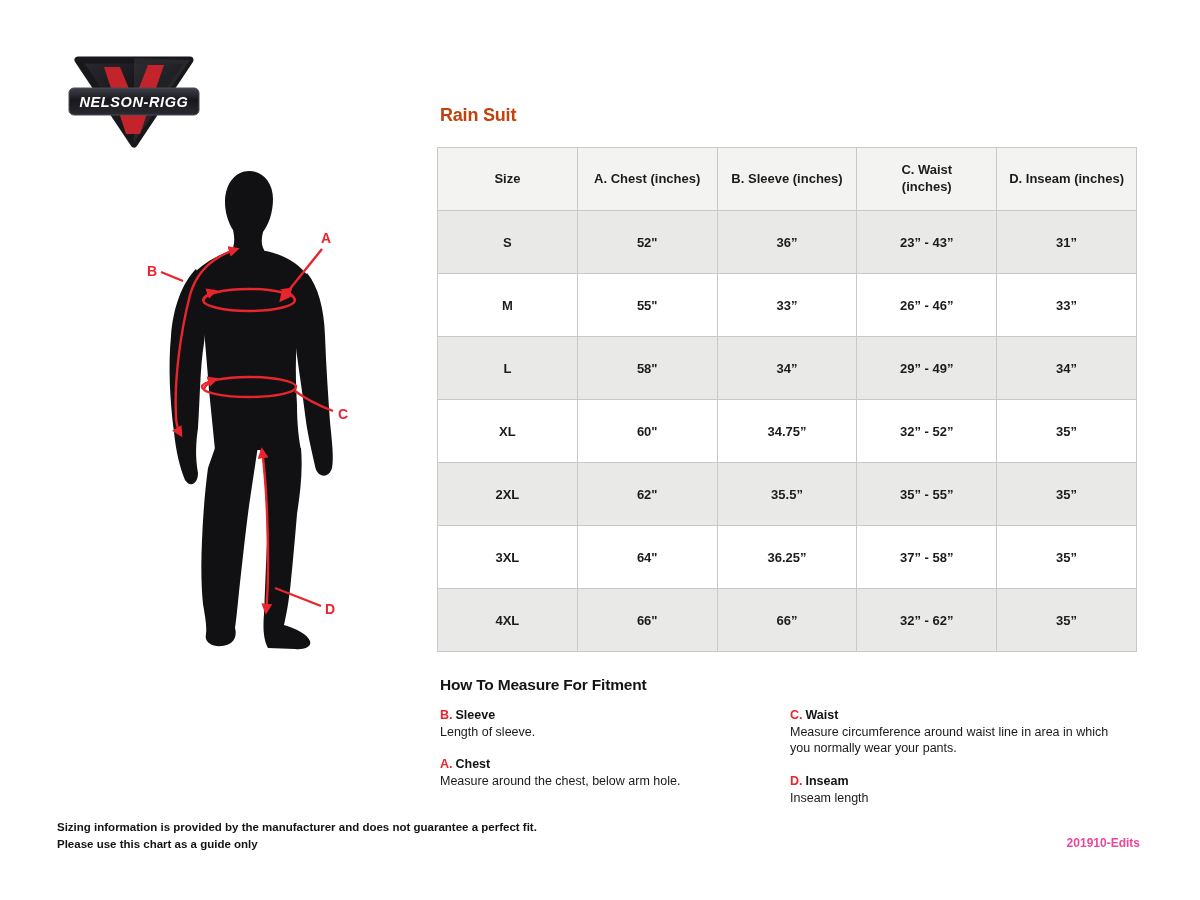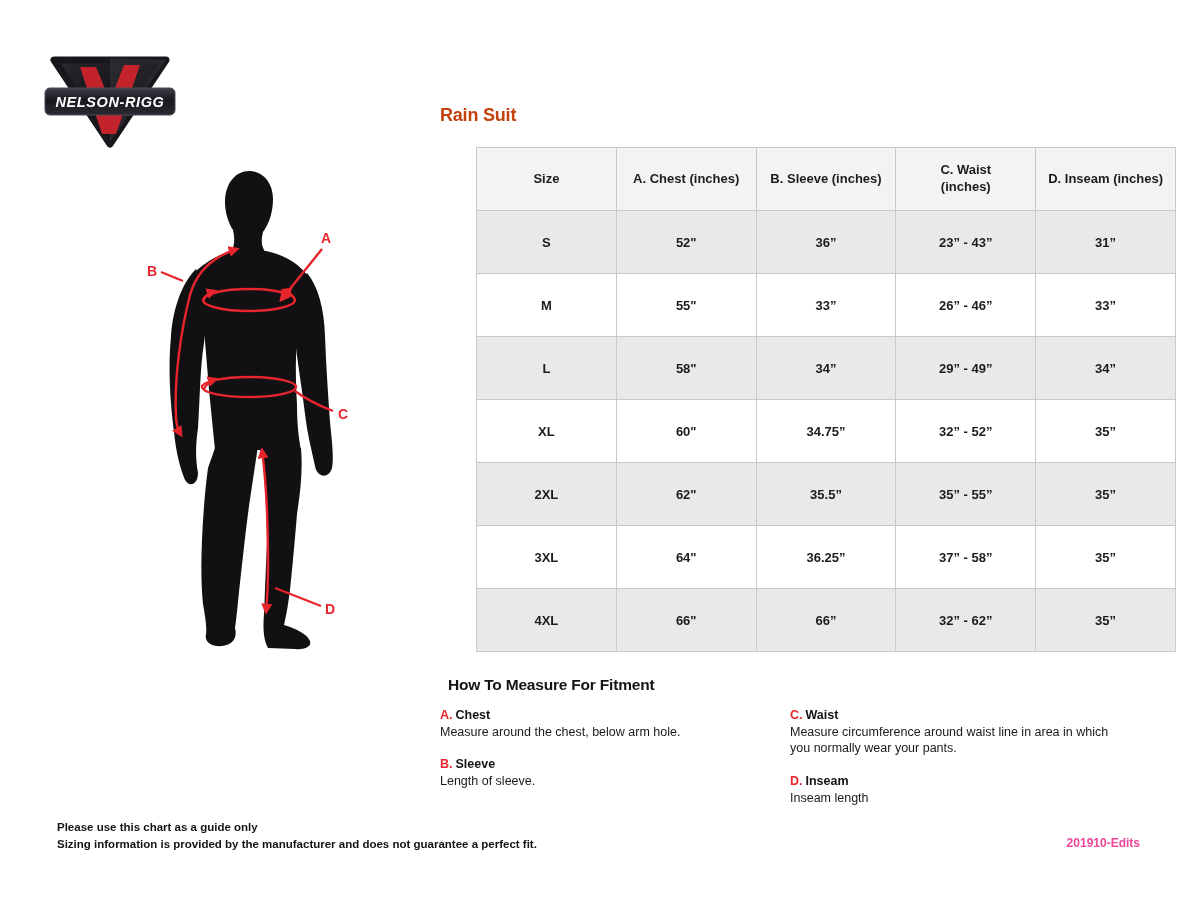--- a/index.html
+++ b/index.html
@@ -4,47 +4,47 @@
 <style>
   html, body { margin:0; padding:0; }
   body {
     width:1200px; height:900px; position:relative; overflow:hidden;
     background:#ffffff; color:#1a1a1a;
     font-family:"Liberation Sans", sans-serif;
   }
   .abs { position:absolute; }
 
   
-  .logo { left:44px; top:48px; width:132px; height:104px; }
+  .logo { left:68px; top:48px; width:132px; height:104px; }
 
   
   .figure { left:145px; top:150px; width:240px; height:520px; }
 
   
   .page-title {
     left:440px; top:105px; font-size:18px; font-weight:bold;
     letter-spacing:-0.2px; color:#c2410c;
   }
 
   
   .size-table {
     left:437px; top:147px; width:700px;
-    border-collapse:collapse; table-layout:fixed;margin-left:39px;
+    border-collapse:collapse; table-layout:fixed;
   }
   .size-table th, .size-table td {
     border:1px solid #c9c9c9; text-align:center; vertical-align:middle;
     height:62px; padding:0 4px; font-size:13px; font-weight:bold; color:#1c1c1c;
   }
   .size-table th { background:#f3f3f2; white-space:pre-line; line-height:1.3; }
   .size-table tbody tr:nth-child(odd) td { background:#e9e9e8; }
   .size-table tbody tr:nth-child(even) td { background:#ffffff; }
 
   
   .measure { left:440px; top:676px; width:700px; }
-  .measure-title { font-size:15.5px; font-weight:bold; letter-spacing:-0.2px; margin:0 0 14px 8px; color:#141414; }
+  .measure-title { font-size:15.5px; font-weight:bold; letter-spacing:-0.2px; margin:0 0 14px 0; color:#141414; }
   .measure-cols { display:flex; }
   .measure-col { width:350px; }
   .m-item + .m-item { margin-top:17px; }
   .m-label { font-size:12.5px; font-weight:bold; color:#141414; }
   .m-letter { color:#e8252c; margin-right:3px; }
   .m-desc { font-size:12.5px; margin-top:2px; line-height:1.3; color:#1a1a1a; max-width:330px; }
 
   
   .footnote { left:57px; top:819px; font-size:11.5px; font-weight:bold; line-height:1.45; color:#141414; }
   .doc-code { right:60px; top:836px; font-size:12px; font-weight:bold; color:#ec4899; }
@@ -197,45 +197,45 @@
     </tr>
   </tbody>
 </table>
 
 <div class="abs measure">
   <h2 class="measure-title">How To Measure For Fitment</h2>
   <div class="measure-cols">
     <div class="measure-col">
       <div class="m-item">
         <div class="m-label">
+          <span class="m-letter">B.</span><span>Sleeve</span>
+        </div>
+        <div class="m-desc">Length of sleeve.</div>
+      </div>
+      <div class="m-item">
+        <div class="m-label">
           <span class="m-letter">A.</span><span>Chest</span>
         </div>
         <div class="m-desc">Measure around the chest, below arm hole.</div>
-      </div>
-      <div class="m-item">
-        <div class="m-label">
-          <span class="m-letter">B.</span><span>Sleeve</span>
-        </div>
-        <div class="m-desc">Length of sleeve.</div>
       </div>
     </div>
     <div class="measure-col">
       <div class="m-item">
         <div class="m-label">
           <span class="m-letter">C.</span><span>Waist</span>
         </div>
         <div class="m-desc">Measure circumference around waist line in area in which you normally wear your pants.</div>
       </div>
       <div class="m-item">
         <div class="m-label">
           <span class="m-letter">D.</span><span>Inseam</span>
         </div>
         <div class="m-desc">Inseam length</div>
       </div>
     </div>
   </div>
 </div>
 
 <div class="abs footnote">
+  <div>Sizing information is provided by the manufacturer and does not guarantee a perfect fit.</div>
   <div>Please use this chart as a guide only</div>
-  <div>Sizing information is provided by the manufacturer and does not guarantee a perfect fit.</div>
 </div>
 <div class="abs doc-code">201910-Edits</div>
 
 </body></html>

